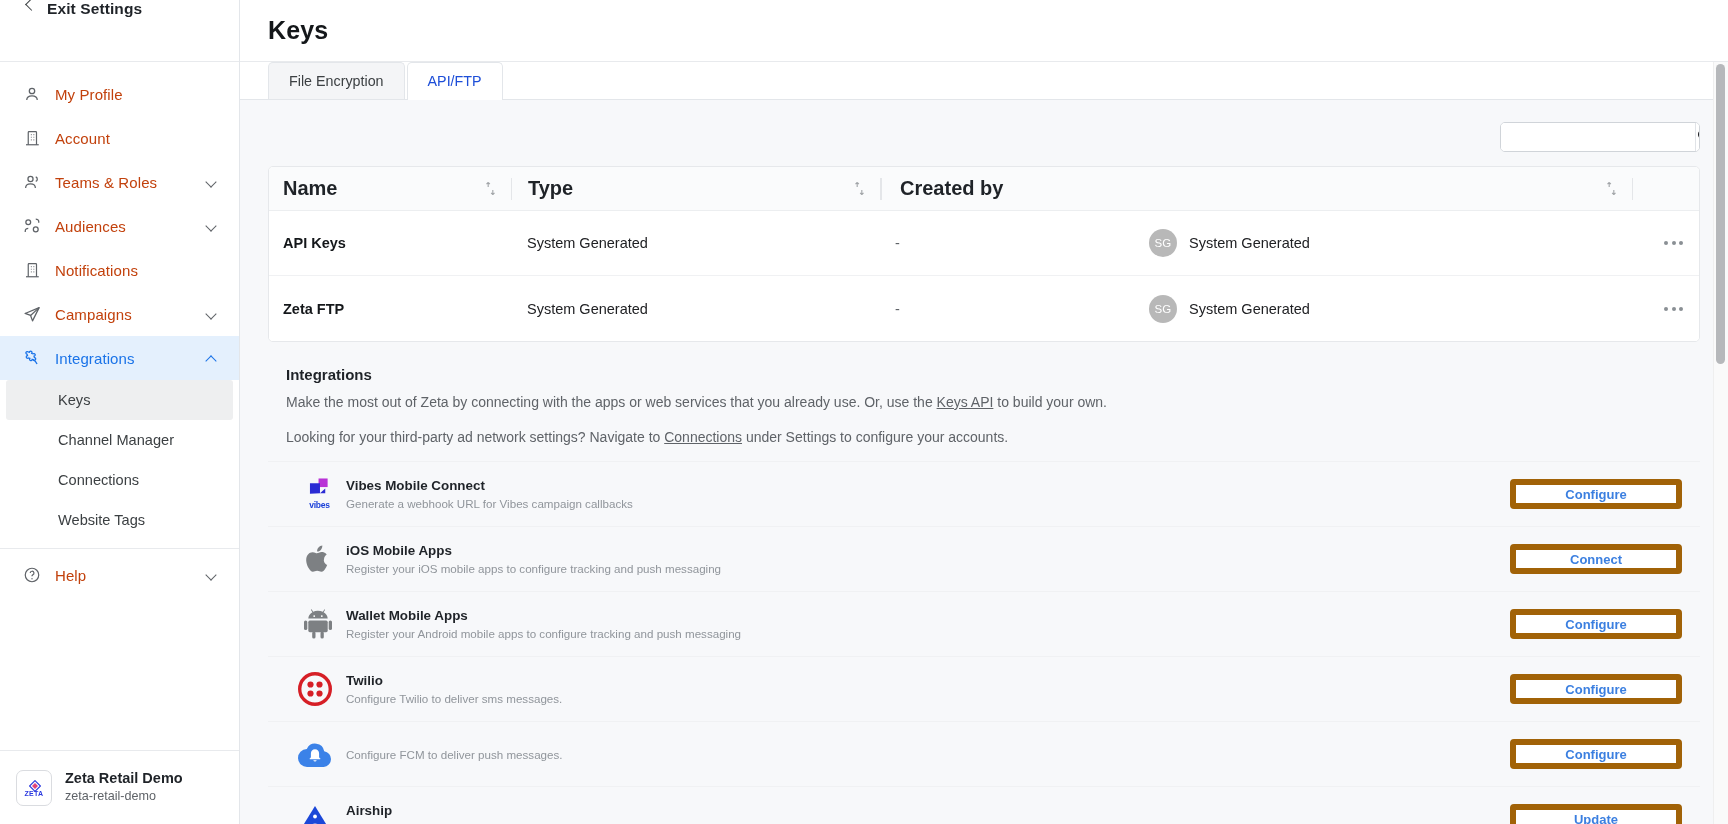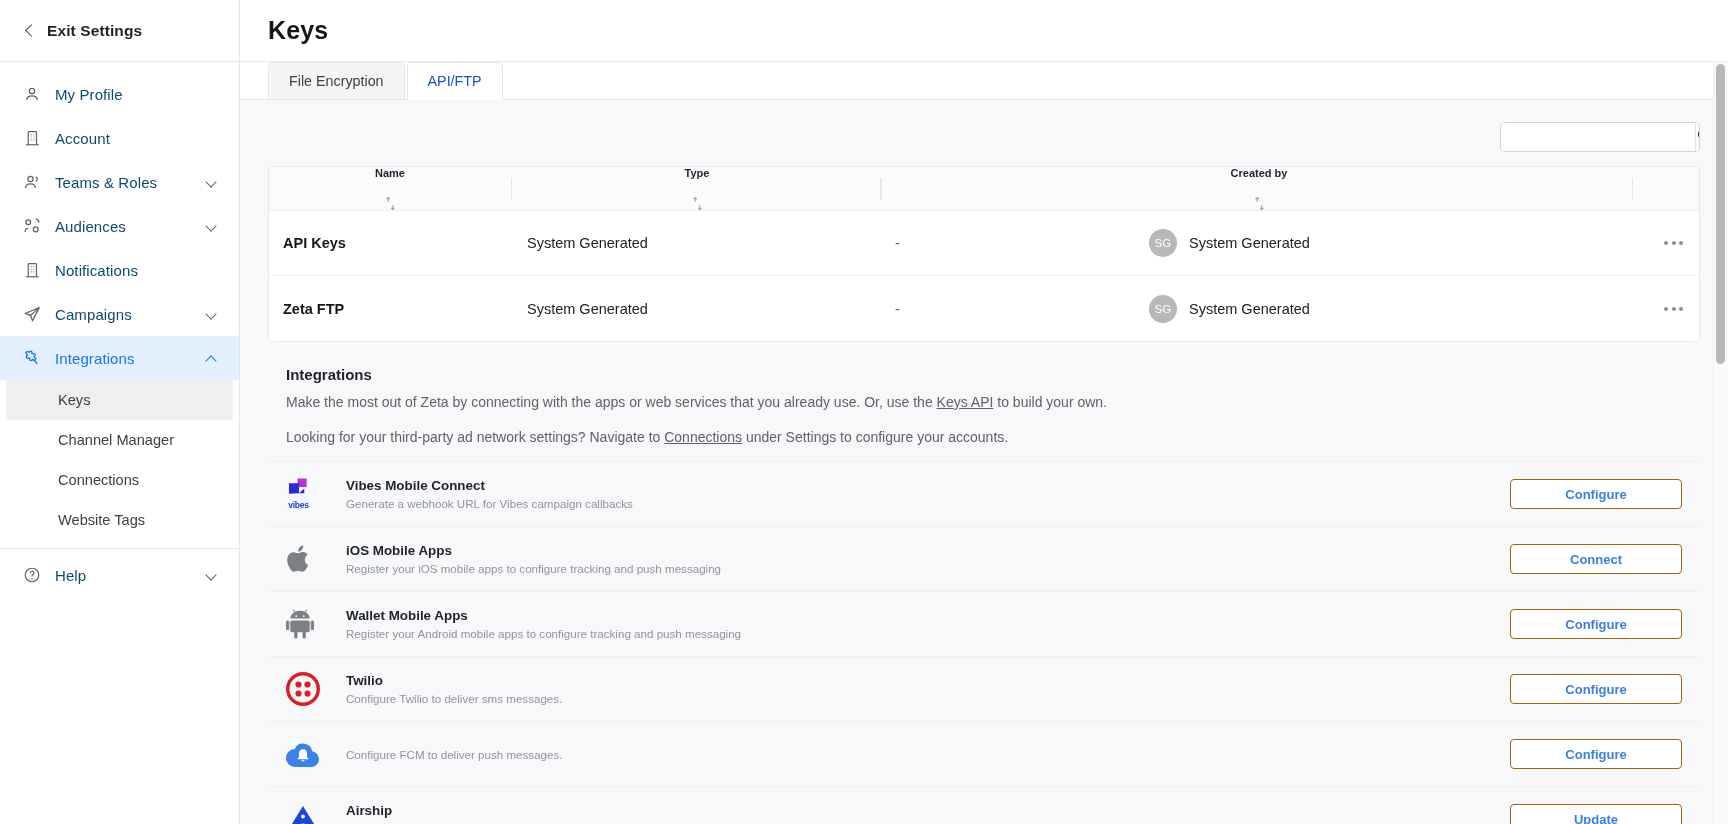--- a/index.html
+++ b/index.html
@@ -13,42 +13,42 @@
 
   
   .sidebar {
     width: 240px; height: 824px;
     background: #ffffff;
     border-right: 1px solid #e3e6ea;
     display: flex; flex-direction: column;
     position: relative; flex: 0 0 240px;
   }
   .exit-row {
-    height: 62px; display: flex; align-items: center;
+    height: 62px; display: flex; align-items: flex-start;
     gap: 13px; padding-left: 24px;
     border-bottom: 1px solid #e8eaed;
   }
   .exit-chevron { width: 10px; height: 10px; position: relative; flex: 0 0 10px; }
   .exit-chevron::before {
     content: ""; position: absolute; left: 3px; top: 0px;
     width: 8px; height: 8px;
     border-left: 1.6px solid #3c4043; border-bottom: 1.6px solid #3c4043;
     transform: rotate(45deg);
   }
   .exit-label { font-size: 15.5px; font-weight: 700; color: #1f2328; letter-spacing: .1px; }
 
   .nav { padding-top: 10px; flex: 0 0 auto; }
   .nav-item {
     height: 44px; display: flex; align-items: center;
     padding: 0 22px 0 22px; gap: 14px; cursor: pointer;
     color: #3c4043; font-size: 15px;
   }
   .nav-item .nav-ico { width: 19px; height: 19px; flex: 0 0 19px; display: flex; align-items: center; justify-content: center; }
   .nav-item .nav-ico svg { display: block; }
-  .nav-label { flex: 1 1 auto; font-size: 15px; color: #0c4a6e; letter-spacing: .1px; }
+  .nav-label { flex: 1 1 auto; font-size: 15px; color: #c2410c; letter-spacing: .1px; }
   .nav-caret { width: 11px; height: 11px; position: relative; flex: 0 0 11px; }
   .nav-caret::before {
     content: ""; position: absolute; left: 1px; top: 1px;
     width: 7px; height: 7px;
     border-right: 1.6px solid #5f6368; border-bottom: 1.6px solid #5f6368;
     transform: rotate(45deg);
   }
   .nav-caret.up::before {
     border-right-color: #1a73e8; border-bottom-color: #1a73e8;
     transform: rotate(225deg); top: 4px;
@@ -132,22 +132,22 @@
   .card {
     background: #fff; border: 1px solid #e6e8eb; border-radius: 5px;
     overflow: hidden;
   }
   .thead {
     display: flex; align-items: center; height: 44px;
     background: #fafbfc; border-bottom: 1px solid #eceef0;
   }
   .th {
     display: flex; align-items: center; justify-content: space-between;
-    font-size: 11px; font-weight: 700; color: #1f2328;
-    padding: 0 14px 0 0; height: 44px; flex-direction: column;
+    font-size: 20px; font-weight: 700; color: #1f2328;
+    padding: 0 14px 0 0; height: 44px;
   }
   .th .thlabel { padding-left: 0; }
   .th .sorter { display: flex; align-items: center; gap: 0px; cursor: pointer; opacity: .62; }
   .th-sep { width: 1px; height: 22px; background: #e4e6e9; flex: 0 0 1px; }
   .col-name  { flex: 0 0 242px; padding-left: 14px; }
   .col-type  { flex: 0 0 368px; padding-left: 16px; }
   .col-created { flex: 0 0 252px; padding-left: 16px; }
   .col-by    { flex: 1 1 auto; padding-left: 18px; }
   .col-act   { flex: 0 0 66px; }
 
@@ -177,29 +177,29 @@
   .intg-p { font-size: 14px; color: #5f6368; line-height: 1.55; margin-bottom: 13px; }
   .intg-p a, .lnk { color: #5f6368; text-decoration: underline; cursor: pointer; }
 
   .intg-list { padding: 0 0 0 0; }
   .intg-row {
     display: flex; align-items: center; height: 65px;
     border-top: 1px solid #f0f1f3; padding: 0 18px;
   }
   .intg-icon {
     width: 46px; flex: 0 0 46px; height: 44px;
-    display: flex; align-items: center; justify-content: flex-start;
+    display: flex; align-items: center; justify-content: flex-end;
     margin-right: 14px;
   }
   .intg-text { flex: 1 1 auto; }
   .intg-name { font-size: 13.4px; font-weight: 700; color: #1f2328; line-height: 1.45; }
   .intg-desc { font-size: 11.6px; color: #90959b; line-height: 1.5; }
   .btn-outline {
     width: 172px; height: 30px; flex: 0 0 172px;
-    border: 1px solid #a16207; border-radius: 4px; background: #fff;
+    border: 6px solid #a16207; border-radius: 4px; background: #fff;
     color: #3b7fe0; font-size: 13px; font-weight: 700; cursor: pointer;
     font-family: "Liberation Sans", sans-serif;
   }
 
   
   .scrollbar {
     position: absolute; right: 3px; top: 64px; width: 9px;
     height: 300px; background: #b6b8bb; border-radius: 5px;
   }
   .scrolltrack {
@@ -324,20 +324,35 @@
               <circle cx="12" cy="17" r=".9" fill="#5f6368" stroke="none"></circle>
             </svg>
         </span>
         <span class="nav-label">Help</span>
         <span class="nav-caret"></span>
       </div>
     </nav>
 
     <div class="sidebar-spacer"></div>
 
+    <div class="account-box">
+      <span class="zeta-logo">
+        <span class="zeta-diamond">
+          <svg width="12" height="12" viewBox="0 0 12 12">
+              <polygon points="6,0.6 11.4,6 6,11.4 0.6,6" fill="none" stroke="#2b3adf" stroke-width="1.1"></polygon>
+              <polygon points="6,3 9,6 6,9 3,6" fill="#e0457b"></polygon>
+            </svg>
+        </span>
+        <span class="zeta-word">ZETA</span>
+      </span>
+      <span>
+        <span class="acct-name" style="display:block">Zeta Retail Demo</span>
+        <span class="acct-slug" style="display:block">zeta-retail-demo</span>
+      </span>
+    </div>
   </aside>
 
   <main class="main">
 
     <div class="page-head">
       <h1 class="page-title">Keys</h1>
     </div>
 
     <div class="tabs-wrap">
       <div class="tab">

